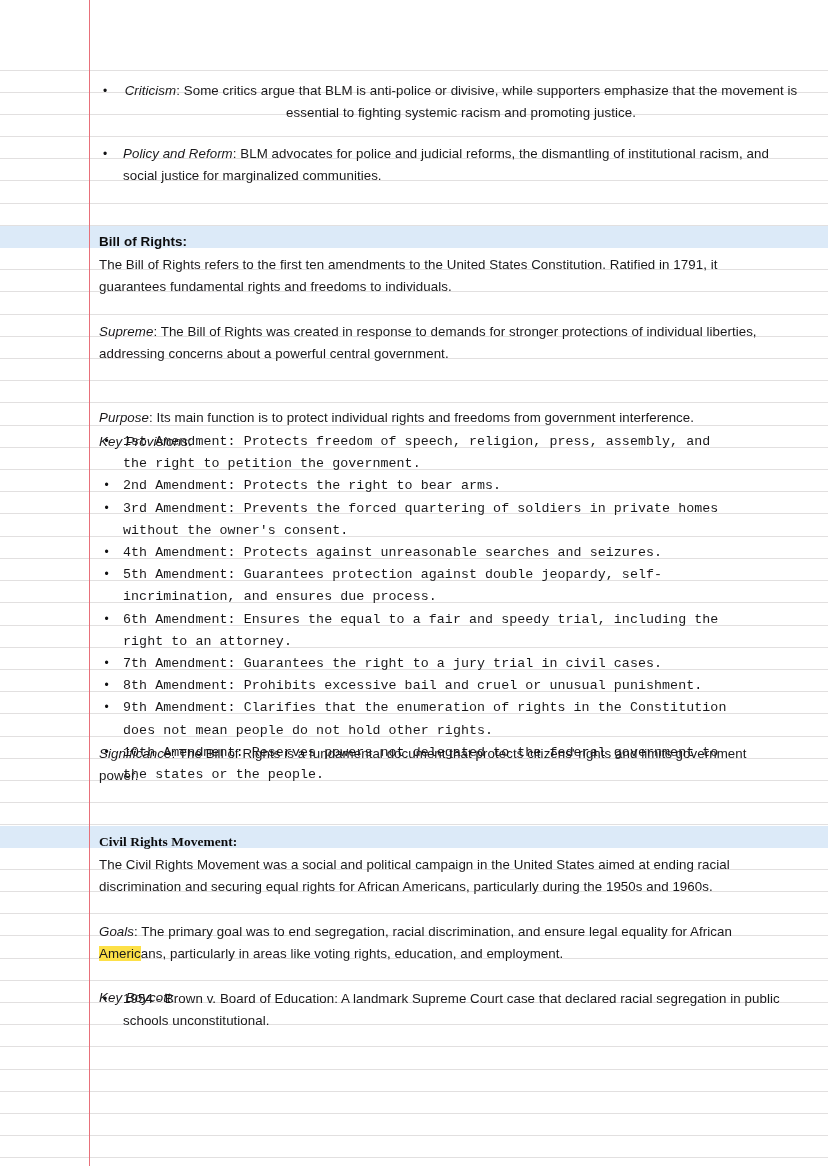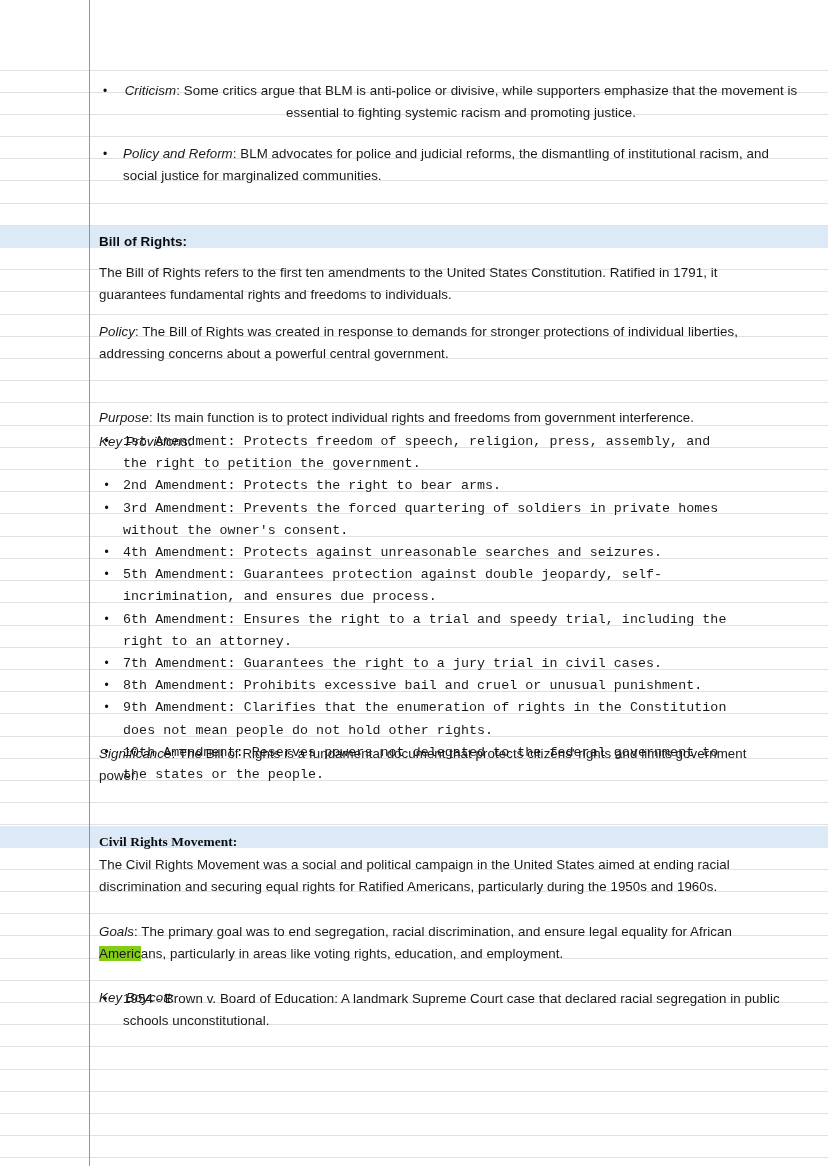--- a/index.html
+++ b/index.html
@@ -190,59 +190,59 @@
     </div>
 
     <div class="blk wide" style="top:143px;">
       <ul class="bl">
         <li><span class="lbl">Policy and Reform</span><span>: BLM advocates for police and judicial reforms, the dismantling of institutional racism, and social justice for marginalized communities.</span></li>
       </ul>
     </div>
 
     <div class="blk heading" style="top:231px;">Bill of Rights:</div>
 
-    <div class="blk" style="top:262px; width:645px;">The Bill of Rights refers to the first ten amendments to the United States Constitution. Ratified in 1791, it guarantees fundamental rights and freedoms to individuals.</div>
+    <div class="blk" style="top:254px; width:645px;">The Bill of Rights refers to the first ten amendments to the United States Constitution. Ratified in 1791, it guarantees fundamental rights and freedoms to individuals.</div>
 
     <div class="blk" style="top:321px; width:672px;">
-      <span class="lbl">Policy</span><span>: The Bill of Rights was created in response to demands for stronger protections of individual liberties, addressing concerns about a powerful central government.</span>
+      <span class="lbl">Supreme</span><span>: The Bill of Rights was created in response to demands for stronger protections of individual liberties, addressing concerns about a powerful central government.</span>
     </div>
 
     <div class="blk" style="top:407px; width:700px;">
       <span class="lbl">Purpose</span><span>: Its main function is to protect individual rights and freedoms from government interference.</span>
     </div>
 
     <div class="blk" style="top:431px;">
       <span class="lbl">Key Provisions</span><span>:</span>
     </div>
 
     <div class="blk" style="top:431px; width:640px;font-family:Liberation Mono, monospace;">
       <ul class="bl" id="amendments">
           <li>1st Amendment: Protects freedom of speech, religion, press, assembly, and the right to petition the government.</li>
           <li>2nd Amendment: Protects the right to bear arms.</li>
           <li>3rd Amendment: Prevents the forced quartering of soldiers in private homes without the owner's consent.</li>
           <li>4th Amendment: Protects against unreasonable searches and seizures.</li>
           <li>5th Amendment: Guarantees protection against double jeopardy, self-incrimination, and ensures due process.</li>
-          <li>6th Amendment: Ensures the right to a trial and speedy trial, including the right to an attorney.</li>
+          <li>6th Amendment: Ensures the equal to a fair and speedy trial, including the right to an attorney.</li>
           <li>7th Amendment: Guarantees the right to a jury trial in civil cases.</li>
           <li>8th Amendment: Prohibits excessive bail and cruel or unusual punishment.</li>
           <li>9th Amendment: Clarifies that the enumeration of rights in the Constitution does not mean people do not hold other rights.</li>
           <li>10th Amendment: Reserves powers not delegated to the federal government to the states or the people.</li>
         </ul>
     </div>
 
     <div class="blk" style="top:743px; width:675px;">
       <span class="lbl">Significance</span><span>: The Bill of Rights is a fundamental document that protects citizens' rights and limits government power.</span>
     </div>
 
     <div class="blk heading" style="top:831px;font-family:Liberation Serif, serif;">Civil Rights Movement:</div>
 
-    <div class="blk" style="top:854px; width:655px;">The Civil Rights Movement was a social and political campaign in the United States aimed at ending racial discrimination and securing equal rights for Ratified Americans, particularly during the 1950s and 1960s.</div>
+    <div class="blk" style="top:854px; width:655px;">The Civil Rights Movement was a social and political campaign in the United States aimed at ending racial discrimination and securing equal rights for African Americans, particularly during the 1950s and 1960s.</div>
 
     <div class="blk" style="top:921px; width:660px;">
-      <span class="lbl">Goals</span><span>: The primary goal was to end segregation, racial discrimination, and ensure legal equality for African </span><span style="background:#84cc16;">Americ</span><span>ans, particularly in areas like voting rights, education, and employment.</span>
+      <span class="lbl">Goals</span><span>: The primary goal was to end segregation, racial discrimination, and ensure legal equality for African </span><span style="background:#fde047;">Americ</span><span>ans, particularly in areas like voting rights, education, and employment.</span>
     </div>
 
     <div class="blk" style="top:987px;">
       <span class="lbl">Key Boycott</span><span>:</span>
     </div>
 
     <div class="blk" style="top:988px; width:690px;">
       <ul class="bl" id="events">
           <li>1954 - Brown v. Board of Education: A landmark Supreme Court case that declared racial segregation in public schools unconstitutional.</li>
         </ul>

